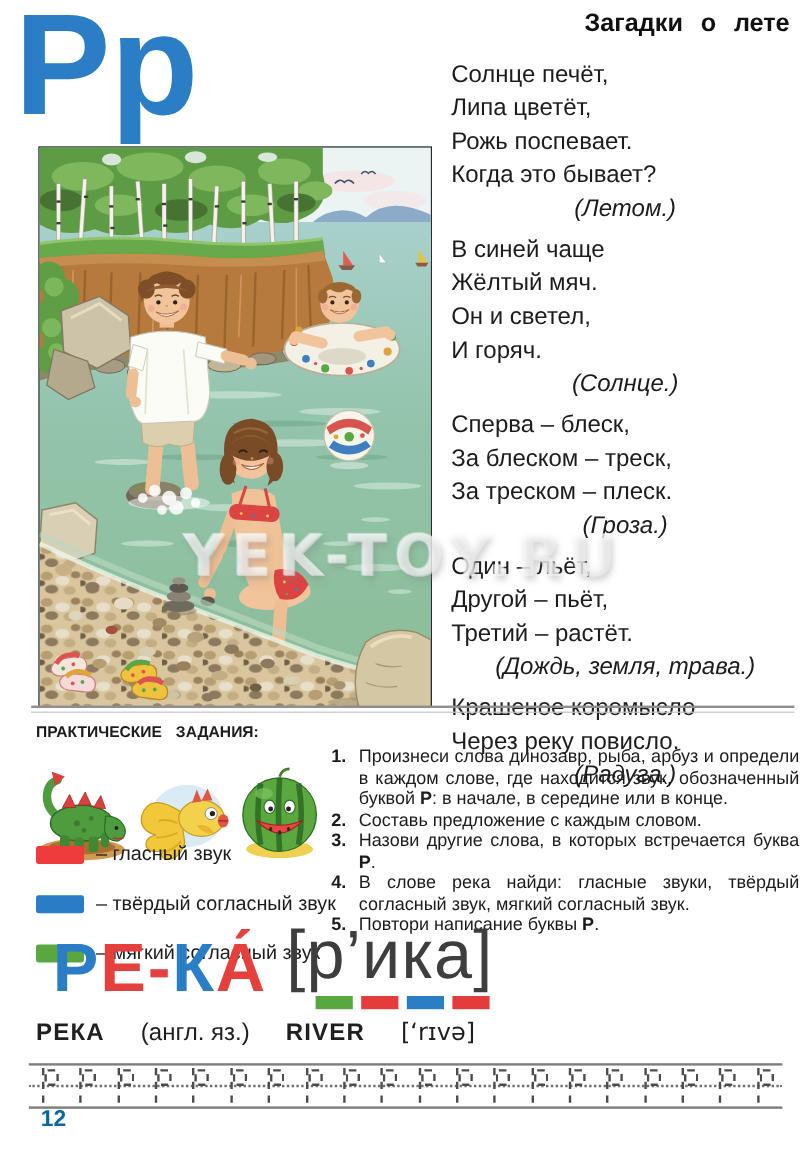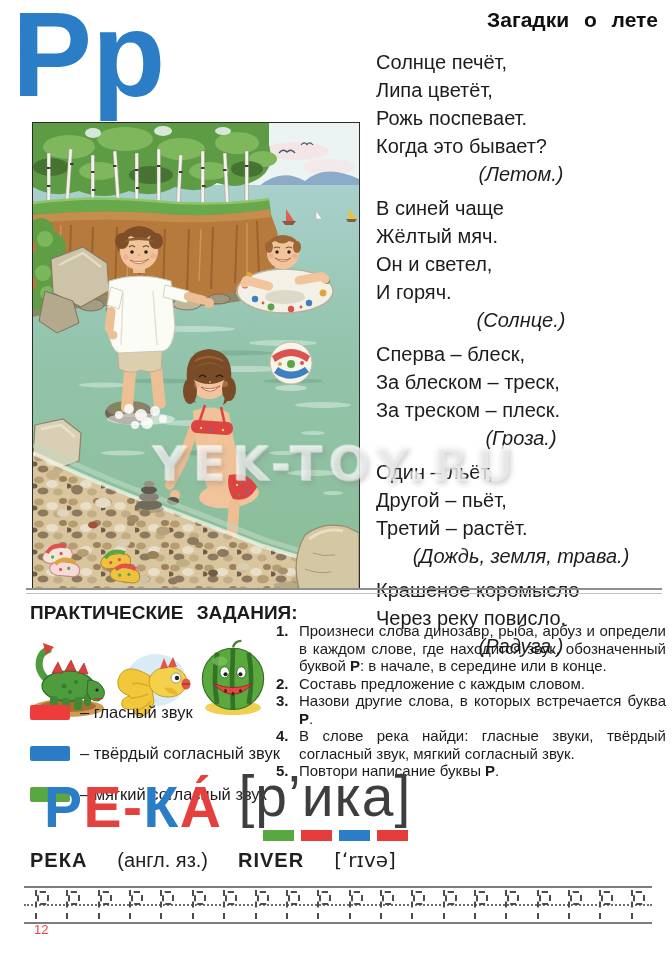--- a/index.html
+++ b/index.html
@@ -17,21 +17,21 @@
   .illustration svg{display:block;}
   
   .riddles{position:absolute;left:376px;top:48px;width:290px;font-size:20px;
            line-height:28px;}
   .riddle-stanza{margin-bottom:6px;}
   .r-answer{text-align:center;font-style:italic;}
   
   .separator{position:absolute;left:26px;top:588px;width:636px;height:3px;
              border-top:2px solid #8f8f8f;border-bottom:1px solid #c2c2c2;}
   
-  .practical-heading{position:absolute;left:30px;top:602px;font-size:19px;
+  .practical-heading{position:absolute;left:30px;top:602px;font-size:13px;
                      font-weight:bold;word-spacing:8px;}
   .pictures-row{position:absolute;left:26px;top:628px;width:246px;height:92px;
                 display:flex;align-items:flex-end;gap:0px;}
   .legend{position:absolute;left:30px;top:703px;display:flex;flex-direction:column;gap:22px;}
   .legend-row{display:flex;align-items:center;gap:10px;font-size:16.5px;}
   .legend-swatch{width:40px;height:15px;border-radius:2px;flex:0 0 auto;}
   .tasks{position:absolute;left:276px;top:622px;width:390px;font-size:15px;
          line-height:17.5px;text-align:justify;}
   .task-item{position:relative;padding-left:23px;}
   .task-number{position:absolute;left:0;top:0;font-weight:bold;}
@@ -55,21 +55,21 @@
   .practice-line::before{content:"";position:absolute;left:0;right:0;top:16px;
                  border-top:2px dotted #6f6f6f;}
   .pletters{position:relative;display:flex;justify-content:space-between;
             padding:0 8px;height:100%;}
   .practice-letter{position:relative;width:16px;height:34px;margin-top:1px;}
   .practice-letter::before{content:"";position:absolute;left:3px;top:1px;height:29px;
             border-left:2px dashed #4c4c4c;}
   .practice-letter::after{content:"";position:absolute;left:5px;top:2px;width:8px;height:10px;
             border:2px dashed #4c4c4c;border-radius:3px;}
   
-  .page-number{position:absolute;left:34px;top:922px;font-size:13px;color:#ef4444;}
+  .page-number{position:absolute;left:34px;top:922px;font-size:19px;color:#0369a1;font-weight:bold;}
   
   .watermark{position:absolute;left:0;top:436px;width:672px;text-align:center;
              font-family:"DejaVu Sans",sans-serif;font-weight:bold;font-size:48px;
              letter-spacing:6px;color:rgba(255,255,255,0.40);
              text-shadow:2px 3px 5px rgba(130,130,130,0.35),-1px -1px 1px rgba(255,255,255,0.65);
              z-index:40;pointer-events:none;}
 </style>
 </head>
 <body>
 

